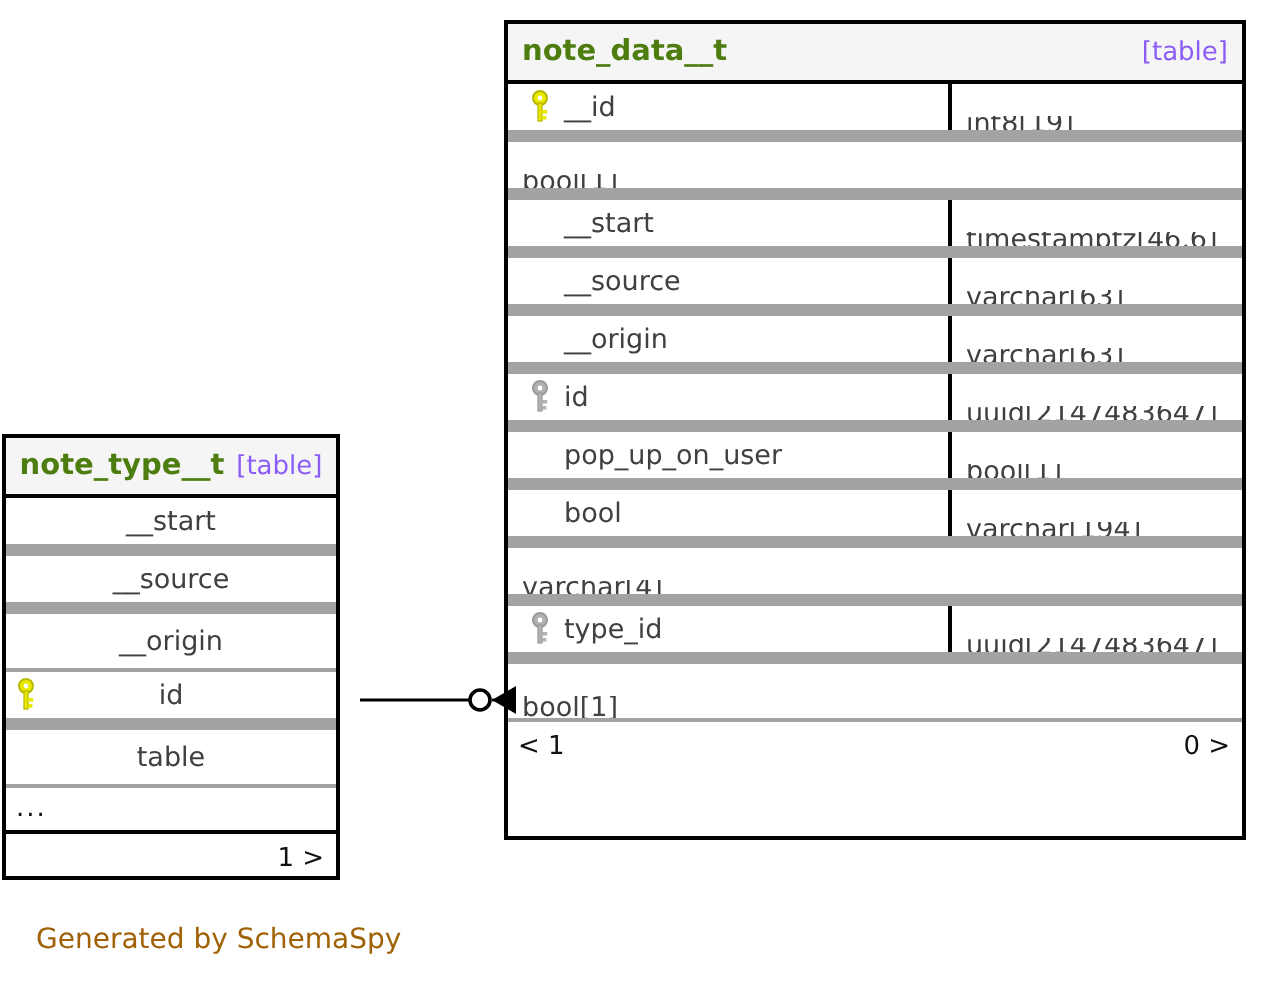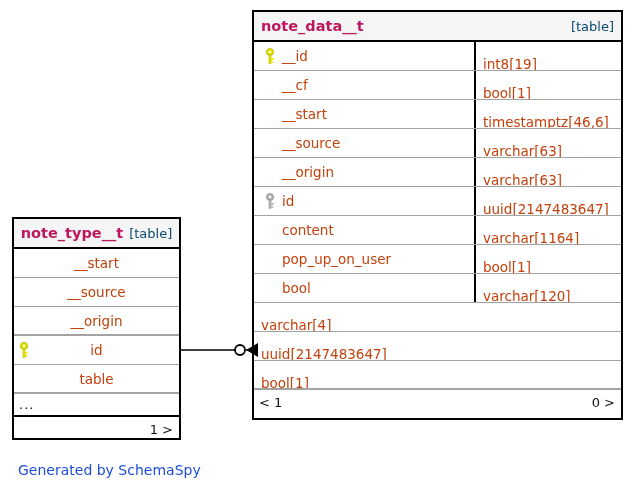--- a/index.html
+++ b/index.html
@@ -29,39 +29,39 @@
     box-sizing: border-box;
     display: flex;
     align-items: center;
     padding: 0 7px;
     height: 30px;
     white-space: nowrap;
   }
   .entity-title .tname {
     font-weight: bold;
     font-size: 14.5px;
-    color: #be185d;
+    color: #4d7c0f;
   }
   .entity-title .ttag {
     font-size: 13px;
-    color: #0c4a6e;
+    color: #8b5cf6;
   }
   
   .title-split .ttag { margin-left: auto; }
   
   .title-center { justify-content: center; }
   .title-center .ttag { margin-left: 6px; }
 
   .row {
     display: flex;
     height: 29px;
-    border-bottom: 1px solid #a3a3a3;
+    border-bottom: 6px solid #a3a3a3;
     box-sizing: border-box;
     font-size: 13.5px;
-    color: #c2410c;
+    color: #404040;
   }
   .row:last-child { border-bottom: none; }
   .row.thick { border-bottom-width: 2px; }
 
   .cell {
     display: flex;
     align-items: center;
     box-sizing: border-box;
     overflow: hidden;
     white-space: nowrap;
@@ -128,21 +128,21 @@
     height: 40px;
     pointer-events: none;
   }
 
   
   #caption {
     position: absolute;
     left: 18px;
     top: 462px;
     font-size: 14px;
-    color: #1d4ed8;
+    color: #a16207;
   }
 </style>
 </head>
 <body>
 
 <div class="entity" id="tbl-note-data" style="left:252px; top:10px; width:371px; height:410px;">
 
   <div class="entity-title title-split">
     <span class="tname">note_data__t</span>
     <span class="ttag">[table]</span>
@@ -158,24 +158,20 @@
           <rect x="5" y="10" width="2.6" height="1.8" fill="#e8e800"></rect>
           <rect x="5" y="13" width="2.2" height="1.8" fill="#e8e800"></rect>
         </svg>
       </span>
       <span>__id</span>
     </div>
     <div class="cell c-type">int8[19]</div>
   </div>
 
   <div class="row">
-    <div class="cell c-name divider2">
-      <span class="keyslot"></span>
-      <span>__cf</span>
-    </div>
     <div class="cell c-type">bool[1]</div>
   </div>
 
   <div class="row">
     <div class="cell c-name divider2">
       <span class="keyslot"></span>
       <span>__start</span>
     </div>
     <div class="cell c-type">timestamptz[46,6]</div>
   </div>
@@ -205,64 +201,69 @@
           <rect x="3" y="6.5" width="2" height="9" fill="#b3b3b3" stroke="#9a9a9a" stroke-width="0.6"></rect>
           <rect x="5" y="10" width="2.6" height="1.8" fill="#b3b3b3"></rect>
           <rect x="5" y="13" width="2.2" height="1.8" fill="#b3b3b3"></rect>
         </svg>
       </span>
       <span>id</span>
     </div>
     <div class="cell c-type">uuid[2147483647]</div>
   </div>
 
-  <div class="row">
-    <div class="cell c-name divider2">
-      <span class="keyslot"></span>
-      <span>content</span>
-    </div>
-    <div class="cell c-type">varchar[1164]</div>
-  </div>
 
   <div class="row">
     <div class="cell c-name divider2">
       <span class="keyslot"></span>
       <span>pop_up_on_user</span>
     </div>
     <div class="cell c-type">bool[1]</div>
   </div>
 
   <div class="row">
     <div class="cell c-name divider2">
       <span class="keyslot"></span>
       <span>bool</span>
     </div>
-    <div class="cell c-type">varchar[120]</div>
+    <div class="cell c-type">varchar[194]</div>
   </div>
 
   <div class="row">
     <div class="cell c-type">varchar[4]</div>
   </div>
 
   <div class="row">
+    <div class="cell c-name divider2">
+      <span class="keyslot">
+        <svg class="keysvg" width="11" height="17" viewBox="0 0 11 17" aria-hidden="true">
+          <circle cx="4" cy="4" r="3.5" fill="#b3b3b3" stroke="#9a9a9a" stroke-width="1"></circle>
+          <circle cx="4" cy="4" r="1.2" fill="#ffffff"></circle>
+          <rect x="3" y="6.5" width="2" height="9" fill="#b3b3b3" stroke="#9a9a9a" stroke-width="0.6"></rect>
+          <rect x="5" y="10" width="2.6" height="1.8" fill="#b3b3b3"></rect>
+          <rect x="5" y="13" width="2.2" height="1.8" fill="#b3b3b3"></rect>
+        </svg>
+      </span>
+      <span>type_id</span>
+    </div>
     <div class="cell c-type">uuid[2147483647]</div>
   </div>
 
   <div class="row thick">
     <div class="cell c-type">bool[1]</div>
   </div>
 
   <div class="foot">
     <div class="fcell fl divider" style="width:118px;">&lt; 1</div>
     <div class="fcell divider2" style="width:100px;"></div>
     <div class="fcell fr" style="flex:1;">0 &gt;</div>
   </div>
 </div>
 
-<div class="entity" id="tbl-note-type" style="left:12px; top:217px; width:169px; height:223px;">
+<div class="entity" id="tbl-note-type" style="left:1px; top:217px; width:169px; height:223px;">
 
   <div class="entity-title title-center">
     <span class="tname">note_type__t</span>
     <span class="ttag">[table]</span>
   </div>
 
   <div class="row">
     <span class="keyslot"></span>
     <div class="cell c-center">__start</div>
   </div>

